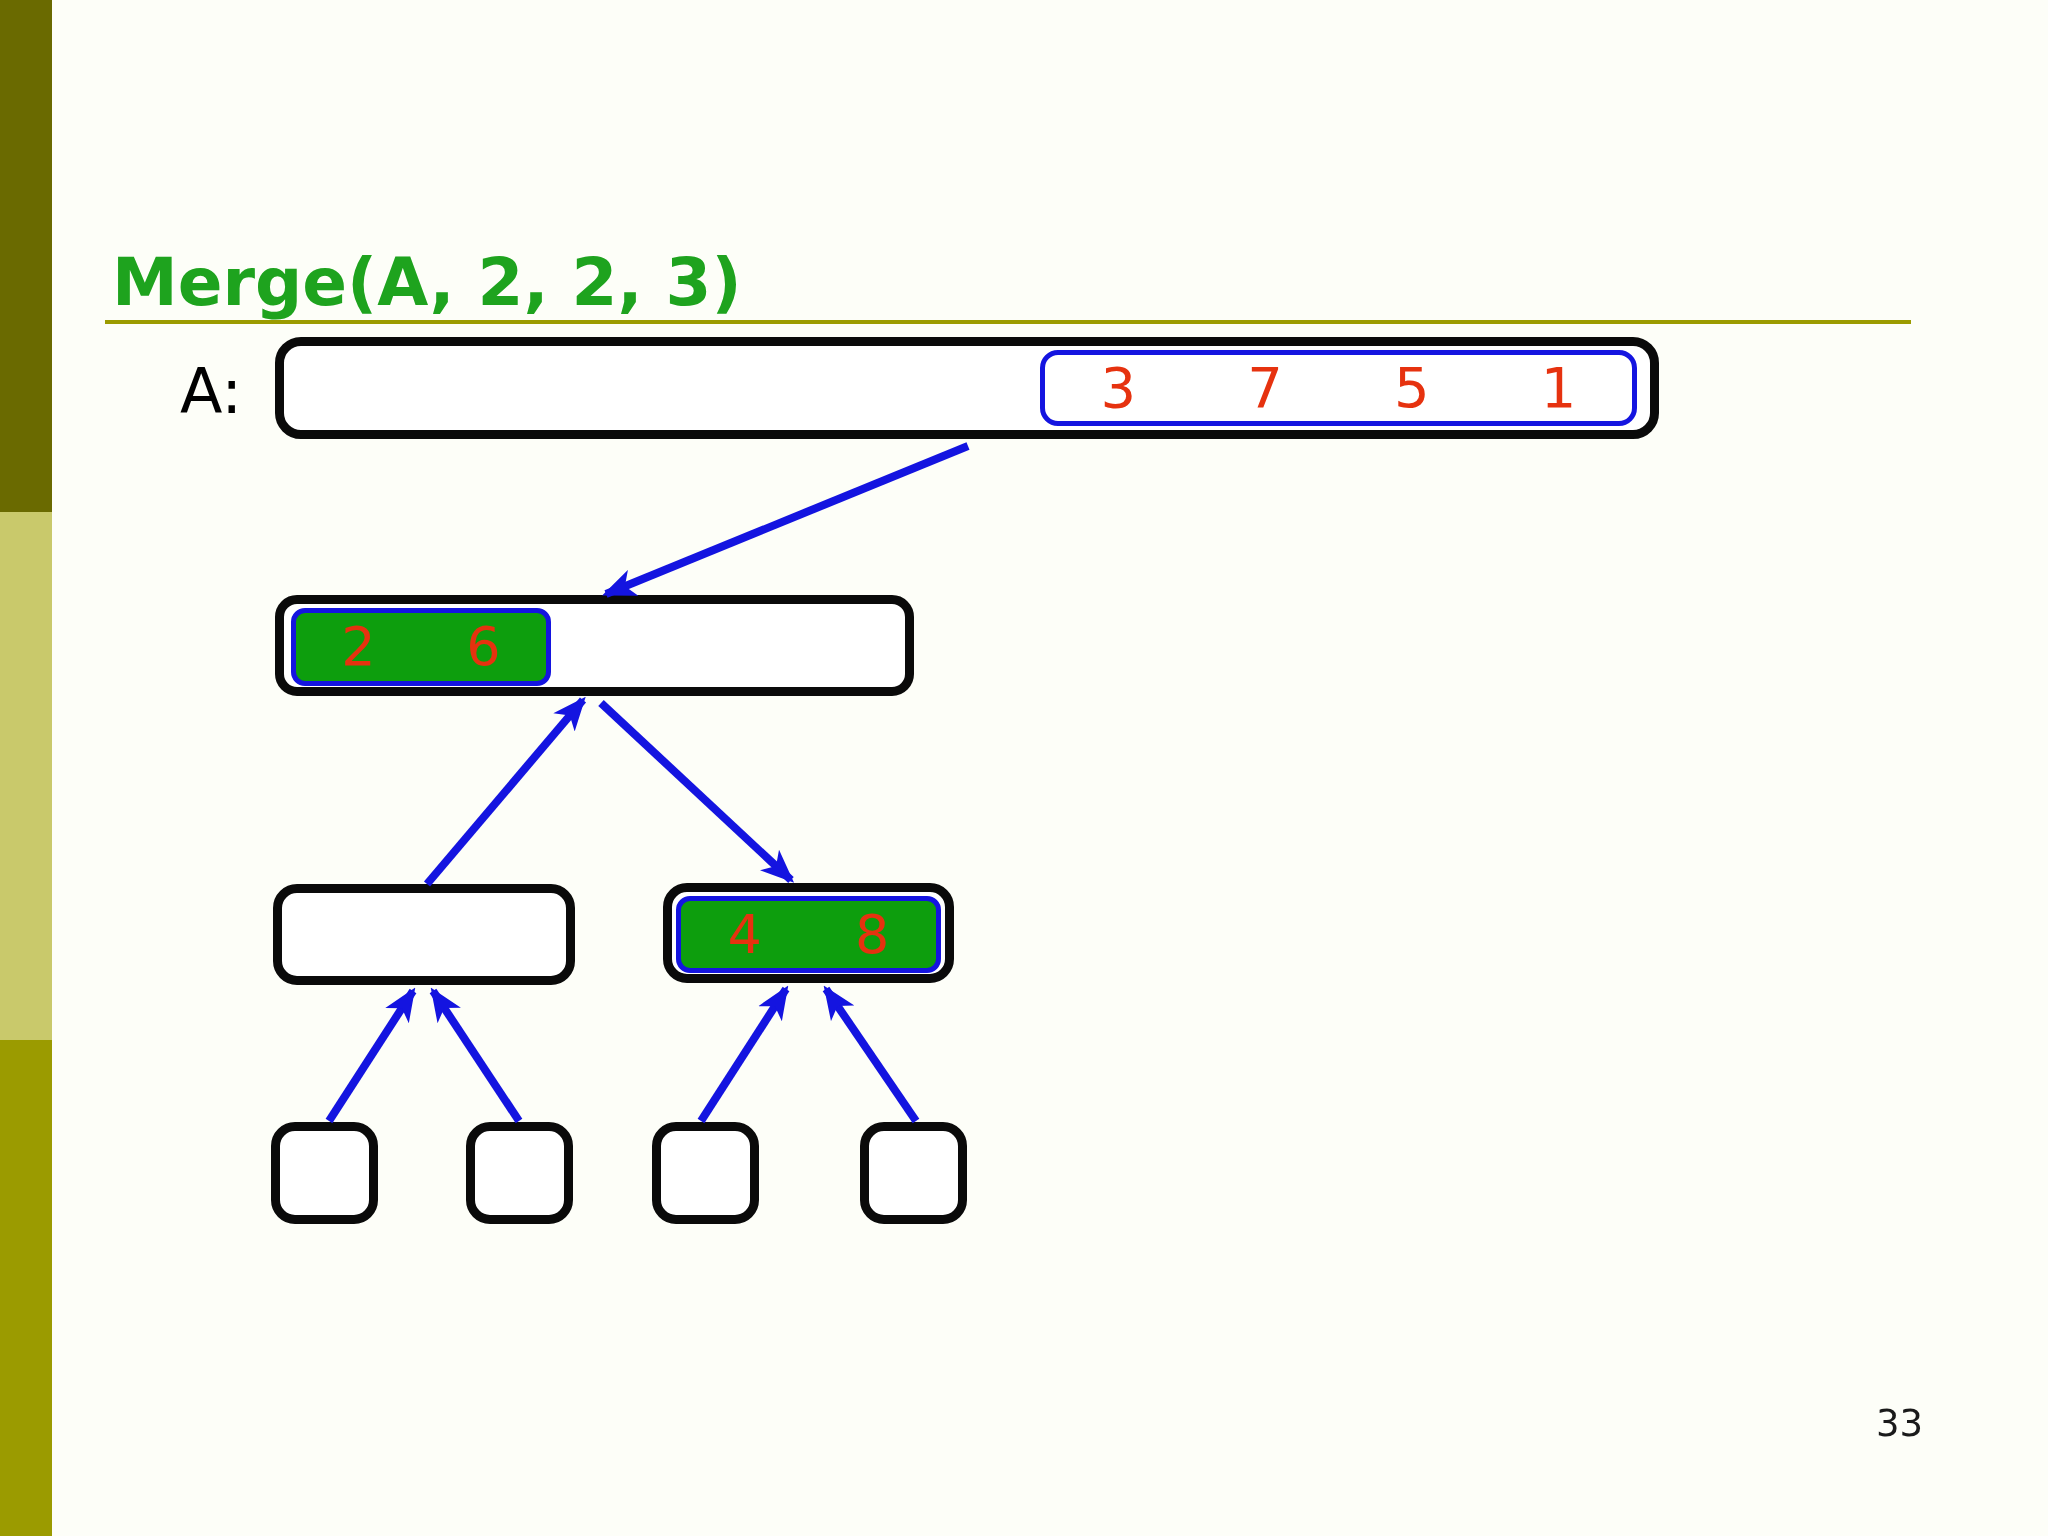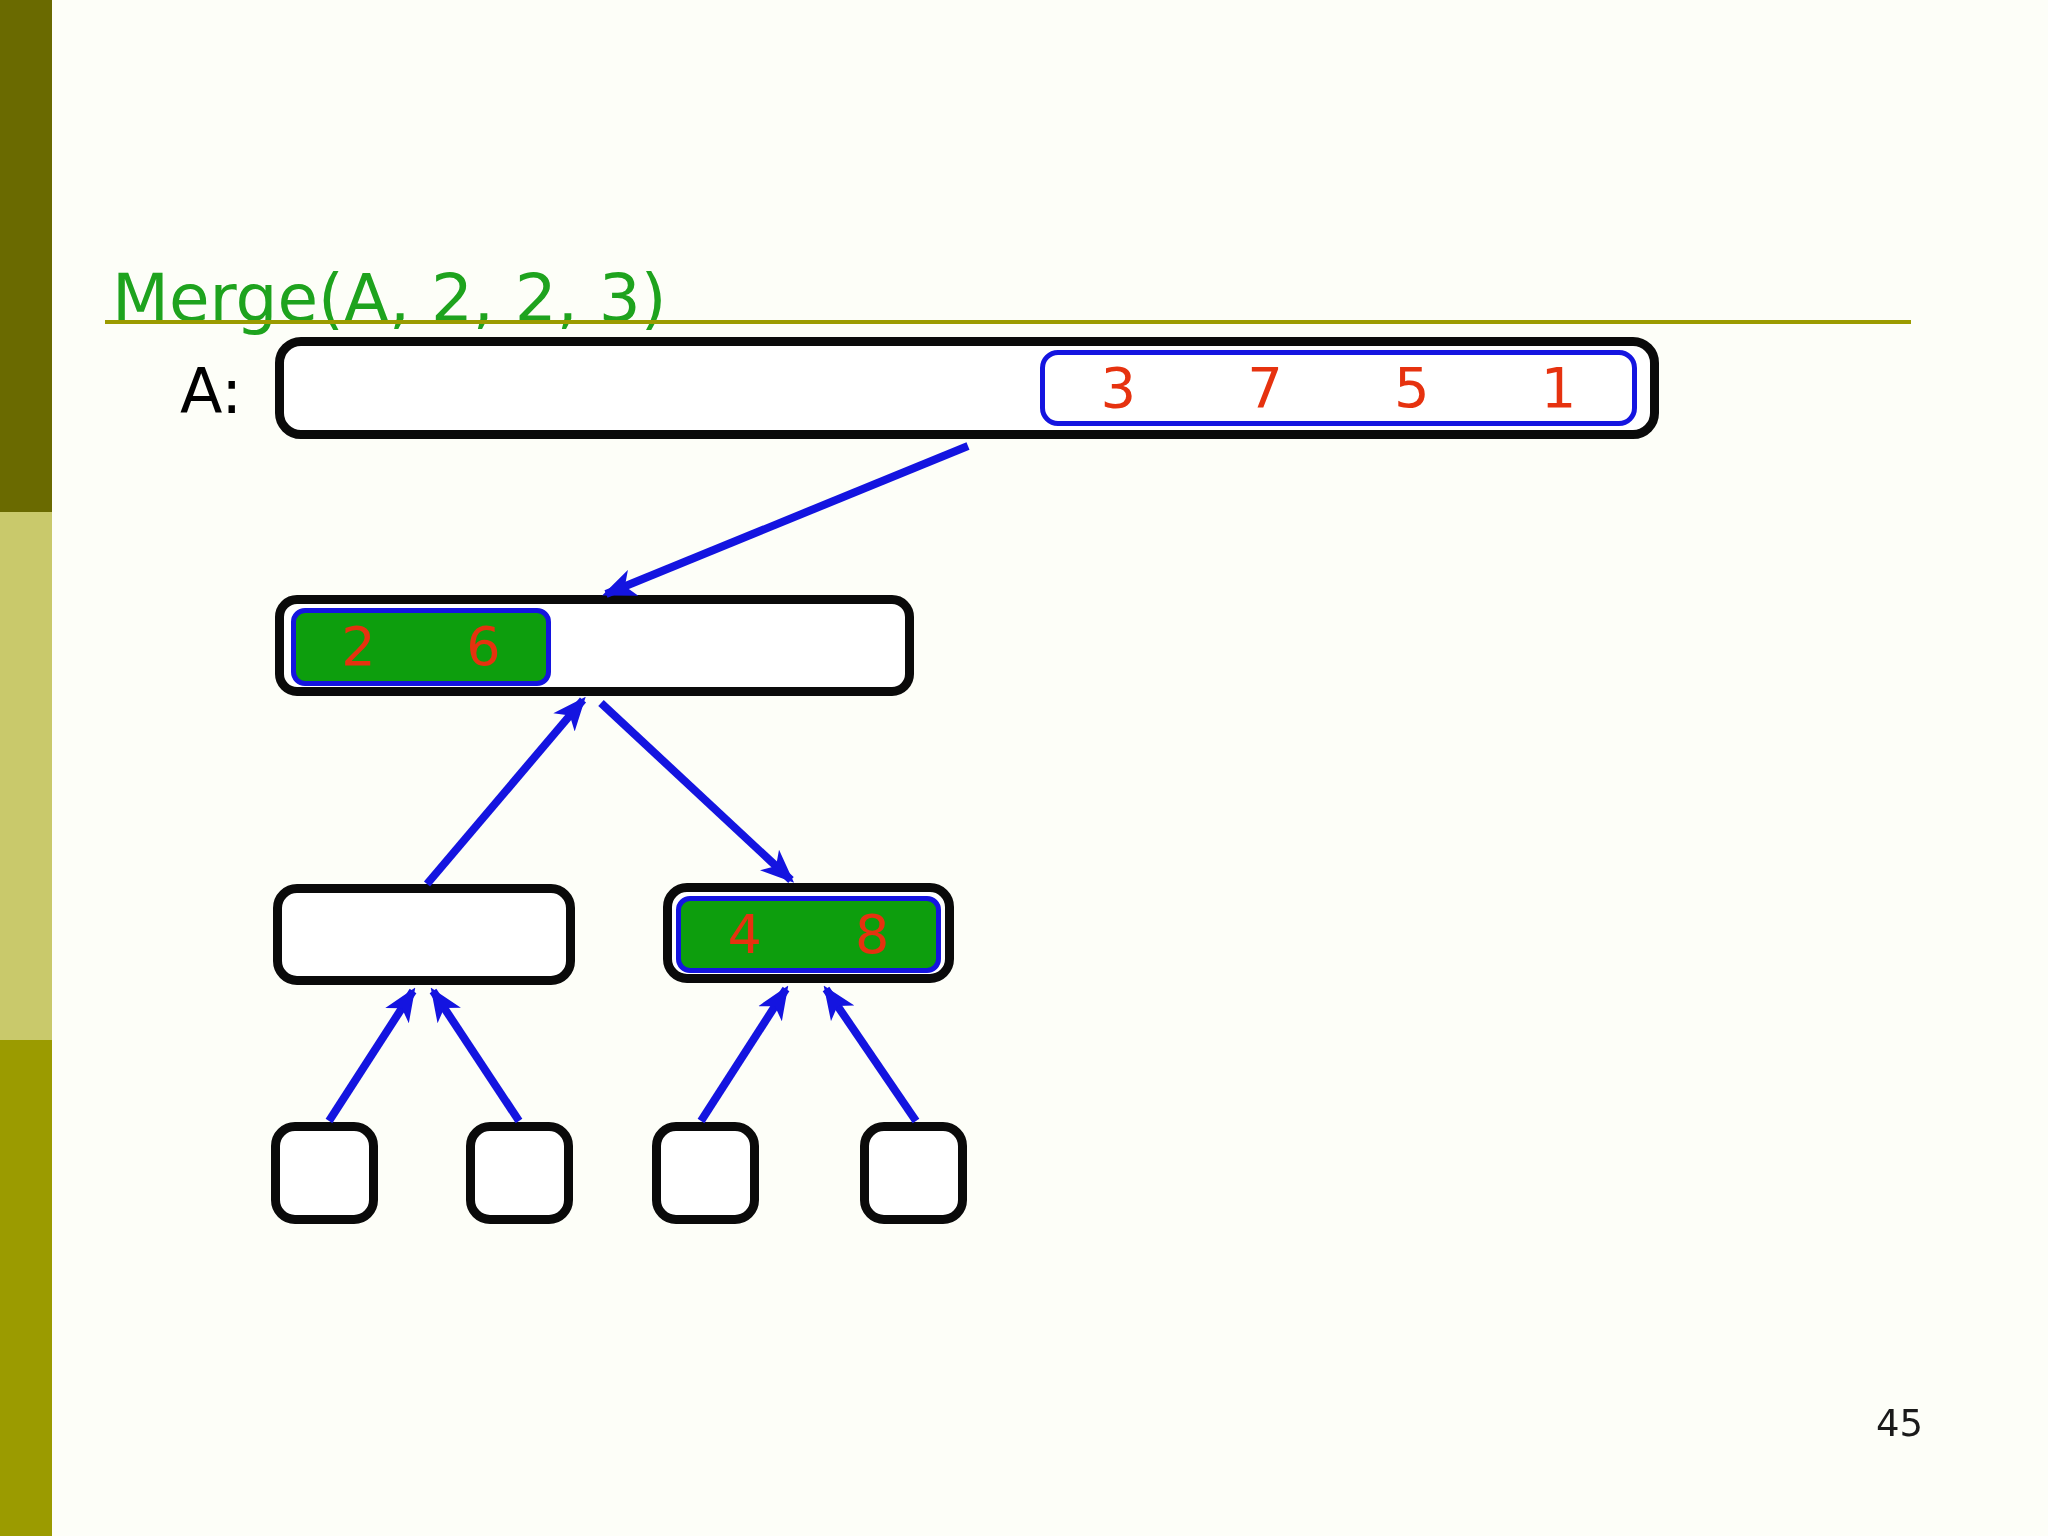--- a/index.html
+++ b/index.html
@@ -30,23 +30,24 @@
   .seg1{top:0;height:512px;background:var(--sidebar-dark);}
   .seg2{top:512px;height:528px;background:var(--sidebar-light);}
   .seg3{top:1040px;height:496px;background:var(--sidebar-mid);}
 
   .title{
     position:absolute;left:130px;top:100px;
     font-size:88px;line-height:1;color:var(--title-color);
     white-space:nowrap;
   }
   .subtitle{
-    position:absolute;left:112px;top:266px;
+    position:absolute;left:112px;top:250px;
     font-size:66px;line-height:1;color:var(--subtitle-color);
     white-space:nowrap;
+    font-weight:bold;
   }
   .rule{
     position:absolute;left:105px;top:320px;width:1806px;height:4px;
     background:var(--underline-color);
   }
 
   .alabel{
     position:absolute;left:180px;top:356px;width:76px;height:70px;
     display:flex;align-items:center;justify-content:flex-start;
     font-size:62px;color:#000;
@@ -147,15 +148,15 @@
     </defs>
     <line x1="968" y1="446" x2="606" y2="594" marker-end="url(#ah)"></line>
     <line x1="427" y1="884" x2="583" y2="700" marker-end="url(#ah)"></line>
     <line x1="601" y1="703" x2="791" y2="880" marker-end="url(#ah)"></line>
     <line x1="329" y1="1121" x2="413" y2="991" marker-end="url(#ah)"></line>
     <line x1="519" y1="1121" x2="433" y2="991" marker-end="url(#ah)"></line>
     <line x1="701" y1="1121" x2="786" y2="989" marker-end="url(#ah)"></line>
     <line x1="916" y1="1121" x2="826" y2="989" marker-end="url(#ah)"></line>
   </svg>
 
-  <div class="pagenum">45</div>
+  <div class="pagenum">33</div>
 
 </div>
 
 </body></html>

